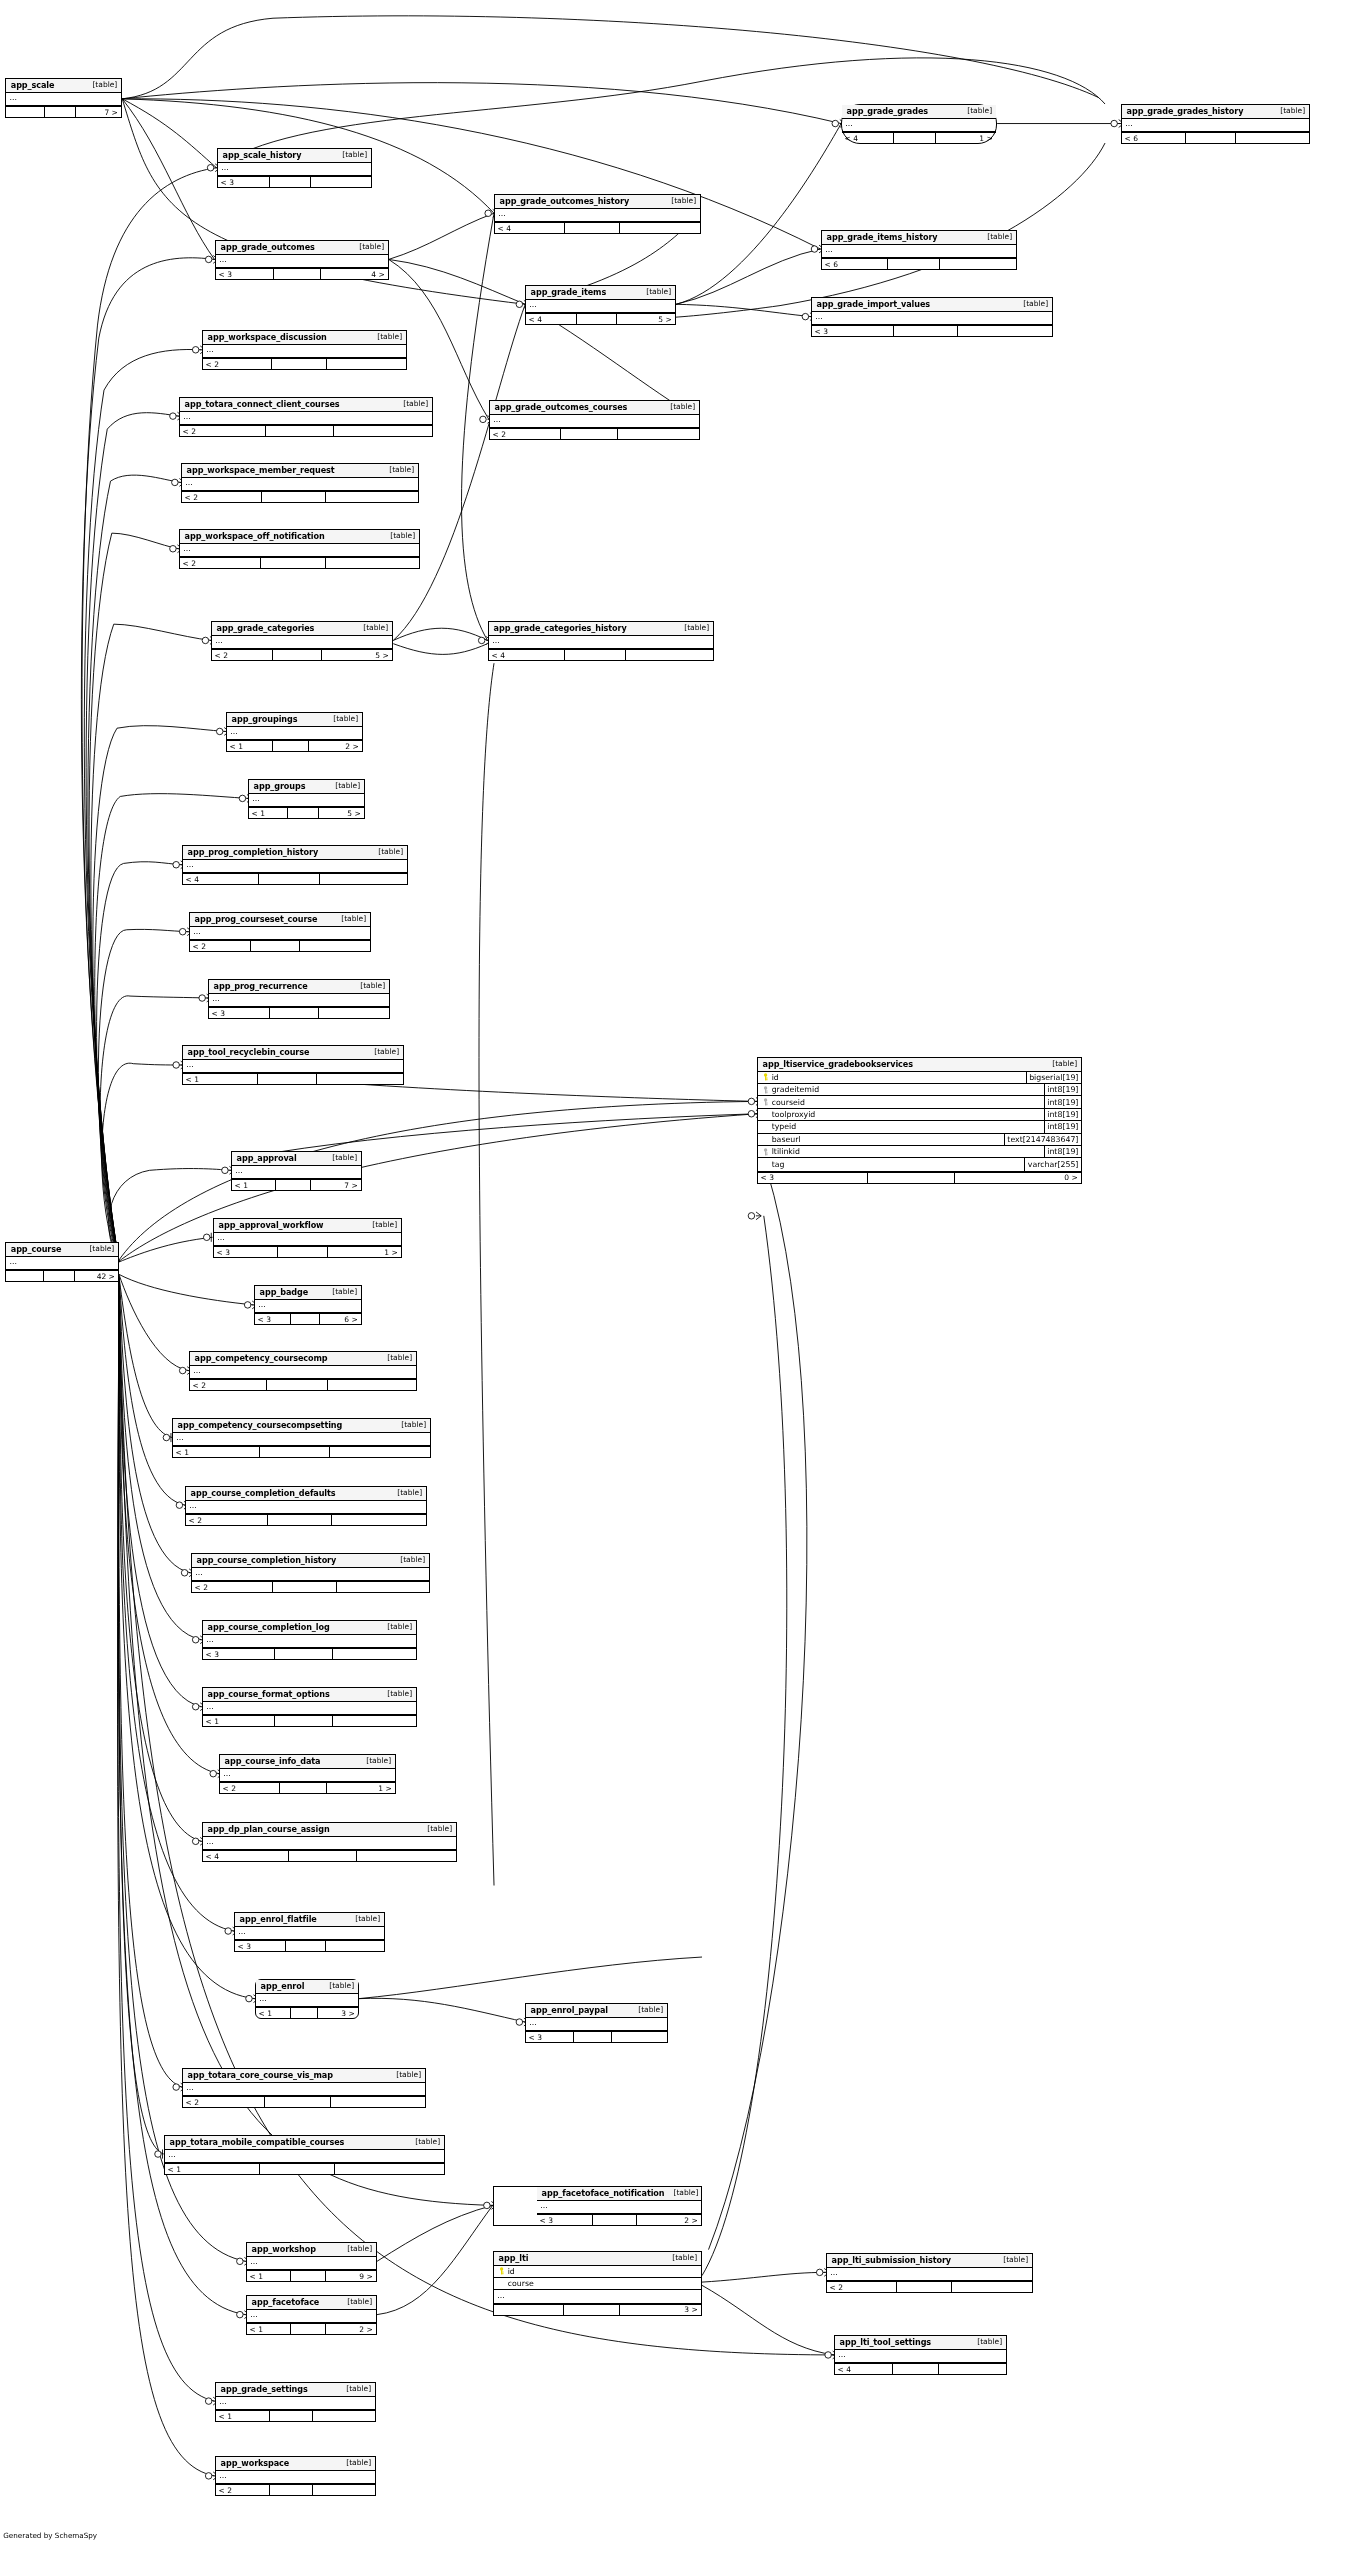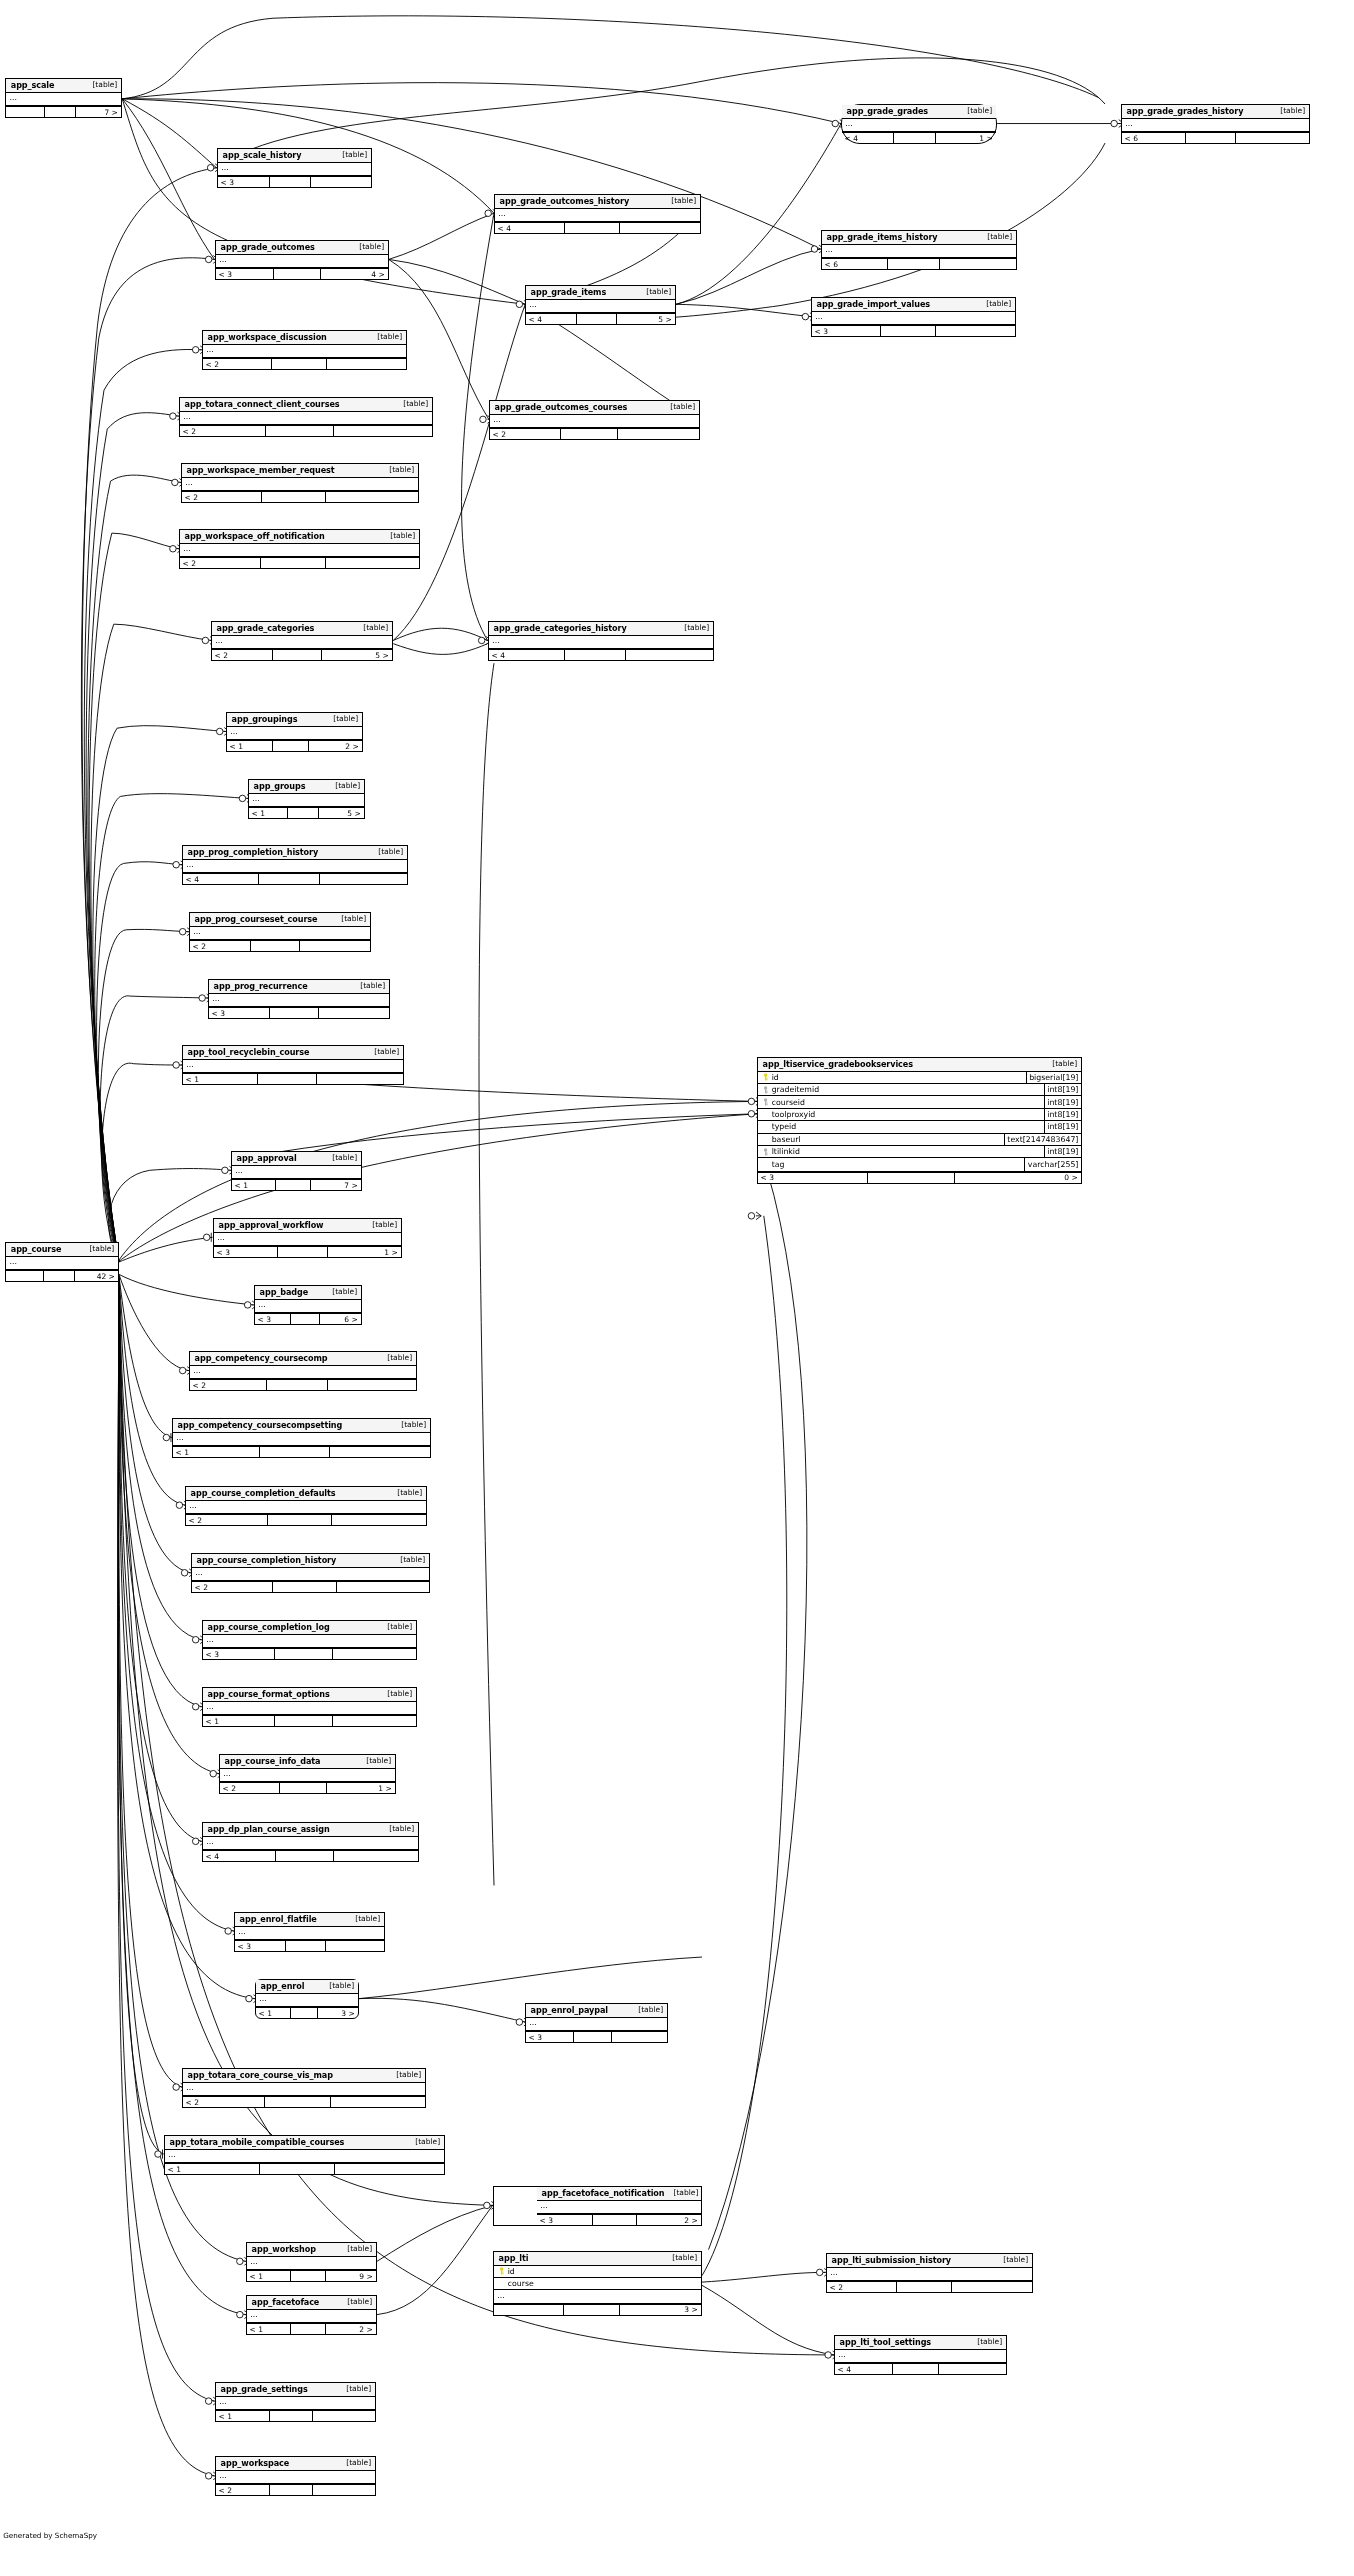--- a/index.html
+++ b/index.html
@@ -435,21 +435,21 @@
         </div>
         <div class="tn-body">
           <div class="tn-ellipsis last">...</div>
         </div>
         <div class="tn-foot">
           <div class="foot-left">&lt; 4</div>
           <div class="foot-mid"></div>
           <div class="foot-right">5 &gt;</div>
         </div>
       </div>
-      <div class="table-node" style="left: 811px; top: 297px; width: 205px;">
+      <div class="table-node" style="left: 811px; top: 297px; width: 242px;">
         <div class="tn-head">
           <span class="tn-name">app_grade_import_values</span>
           <span class="tn-tag">[table]</span>
         </div>
         <div class="tn-body">
           <div class="tn-ellipsis last">...</div>
         </div>
         <div class="tn-foot">
           <div class="foot-left">&lt; 3</div>
           <div class="foot-mid"></div>
@@ -874,21 +874,21 @@
         </div>
         <div class="tn-body">
           <div class="tn-ellipsis last">...</div>
         </div>
         <div class="tn-foot">
           <div class="foot-left">&lt; 2</div>
           <div class="foot-mid"></div>
           <div class="foot-right">1 &gt;</div>
         </div>
       </div>
-      <div class="table-node" style="left: 202px; top: 1822px; width: 217px;">
+      <div class="table-node" style="left: 202px; top: 1822px; width: 255px;">
         <div class="tn-head">
           <span class="tn-name">app_dp_plan_course_assign</span>
           <span class="tn-tag">[table]</span>
         </div>
         <div class="tn-body">
           <div class="tn-ellipsis last">...</div>
         </div>
         <div class="tn-foot">
           <div class="foot-left">&lt; 4</div>
           <div class="foot-mid"></div>

